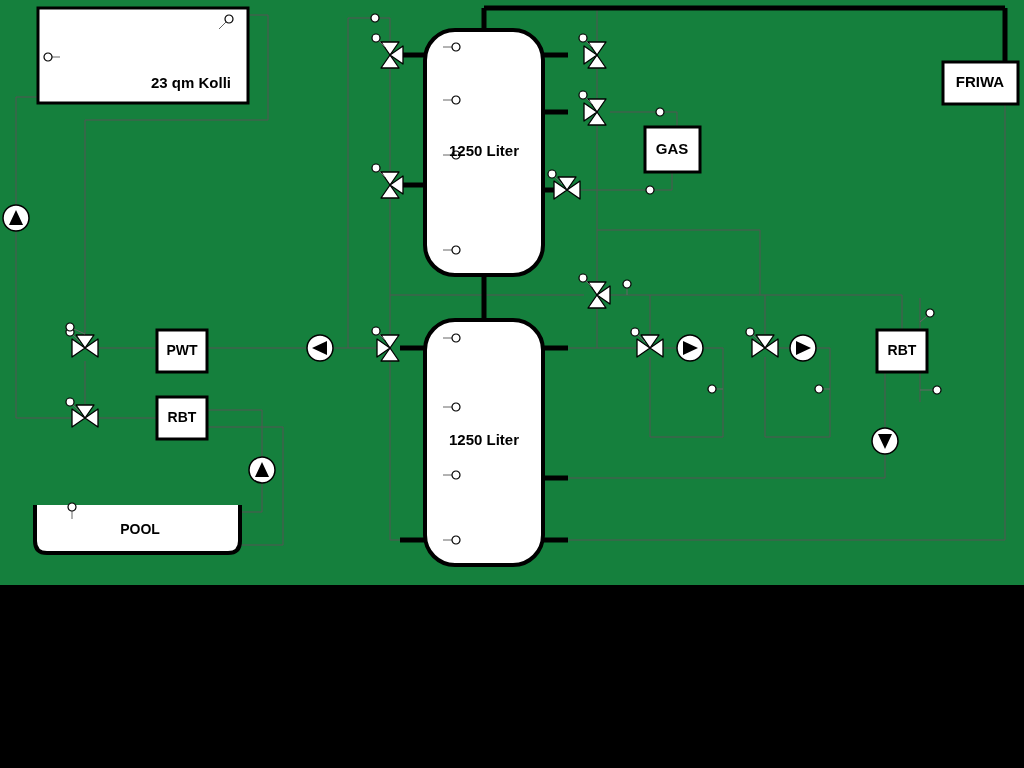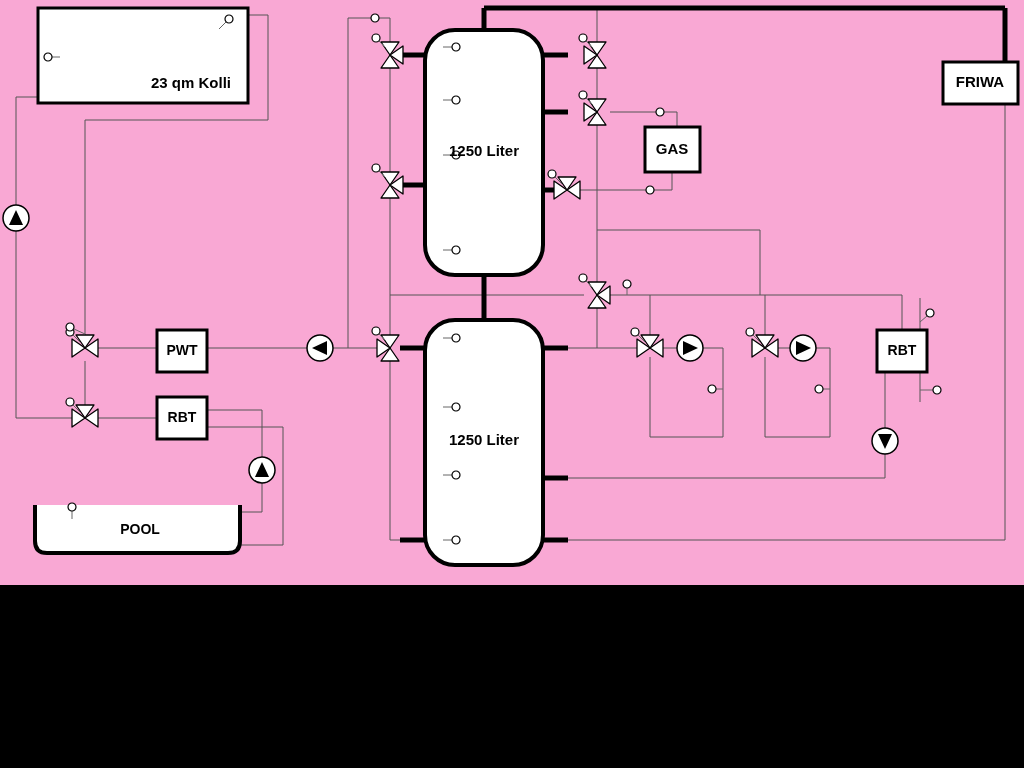--- a/index.html
+++ b/index.html
@@ -1,16 +1,16 @@
 <!DOCTYPE html>
 <html><head>
 <meta charset="utf-8">
 <style>
   html,body{margin:0;padding:0;background:#fff;width:1024px;height:768px;overflow:hidden;}
-  .stage{position:relative;width:1024px;height:768px;background:#f9a8d4;}
+  .stage{position:relative;width:1024px;height:768px;background:#15803d;}
   .footer-bar{position:absolute;left:0;top:585px;width:1024px;height:183px;background:#000;}
   svg{position:absolute;left:0;top:0;display:block;}
   .pipe{stroke:#555;stroke-width:1;fill:none;}
   .thick{stroke:#000;stroke-width:5;fill:none;}
   .box{fill:#fff;stroke:#000;stroke-width:3;}
   .tank{fill:#fff;stroke:#000;stroke-width:4;}
   .pool{fill:#fff;stroke:#000;stroke-width:4;}
   .valve{fill:#fff;stroke:#000;stroke-width:1.3;stroke-linejoin:round;}
   .act-dot{fill:#fff;stroke:#000;stroke-width:1.2;}
   .act-stem{stroke:#666;stroke-width:1;}

